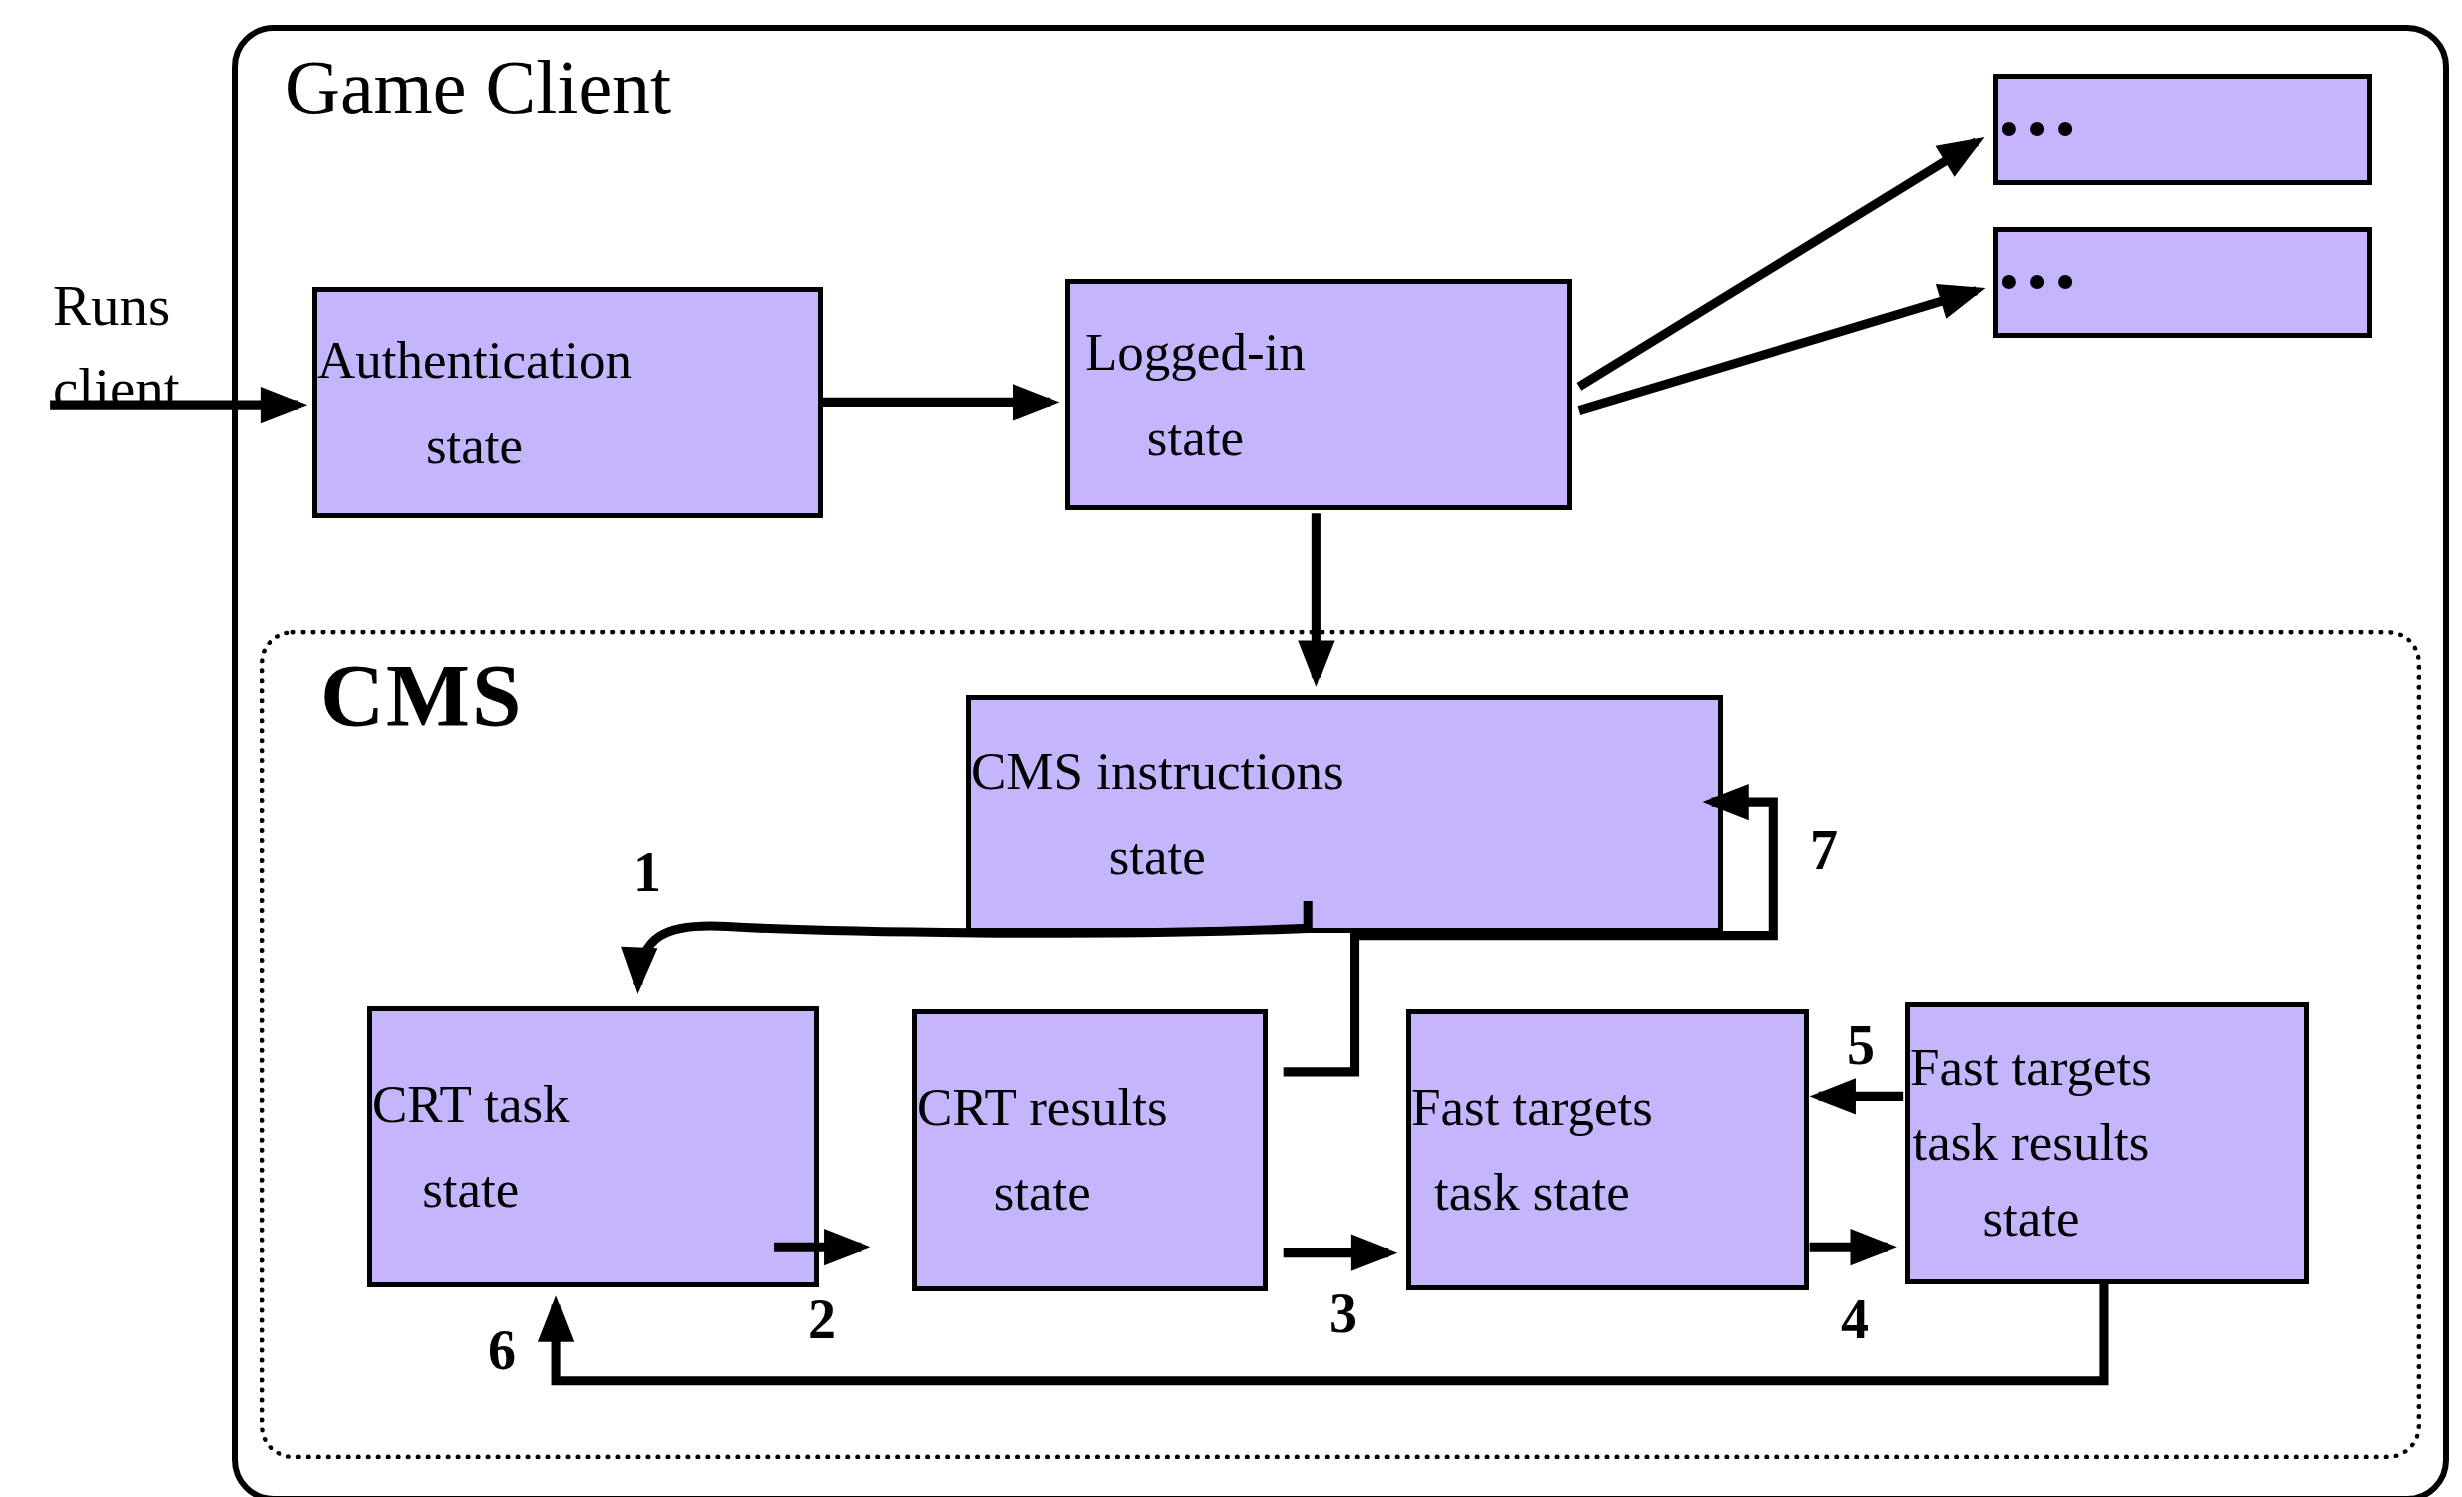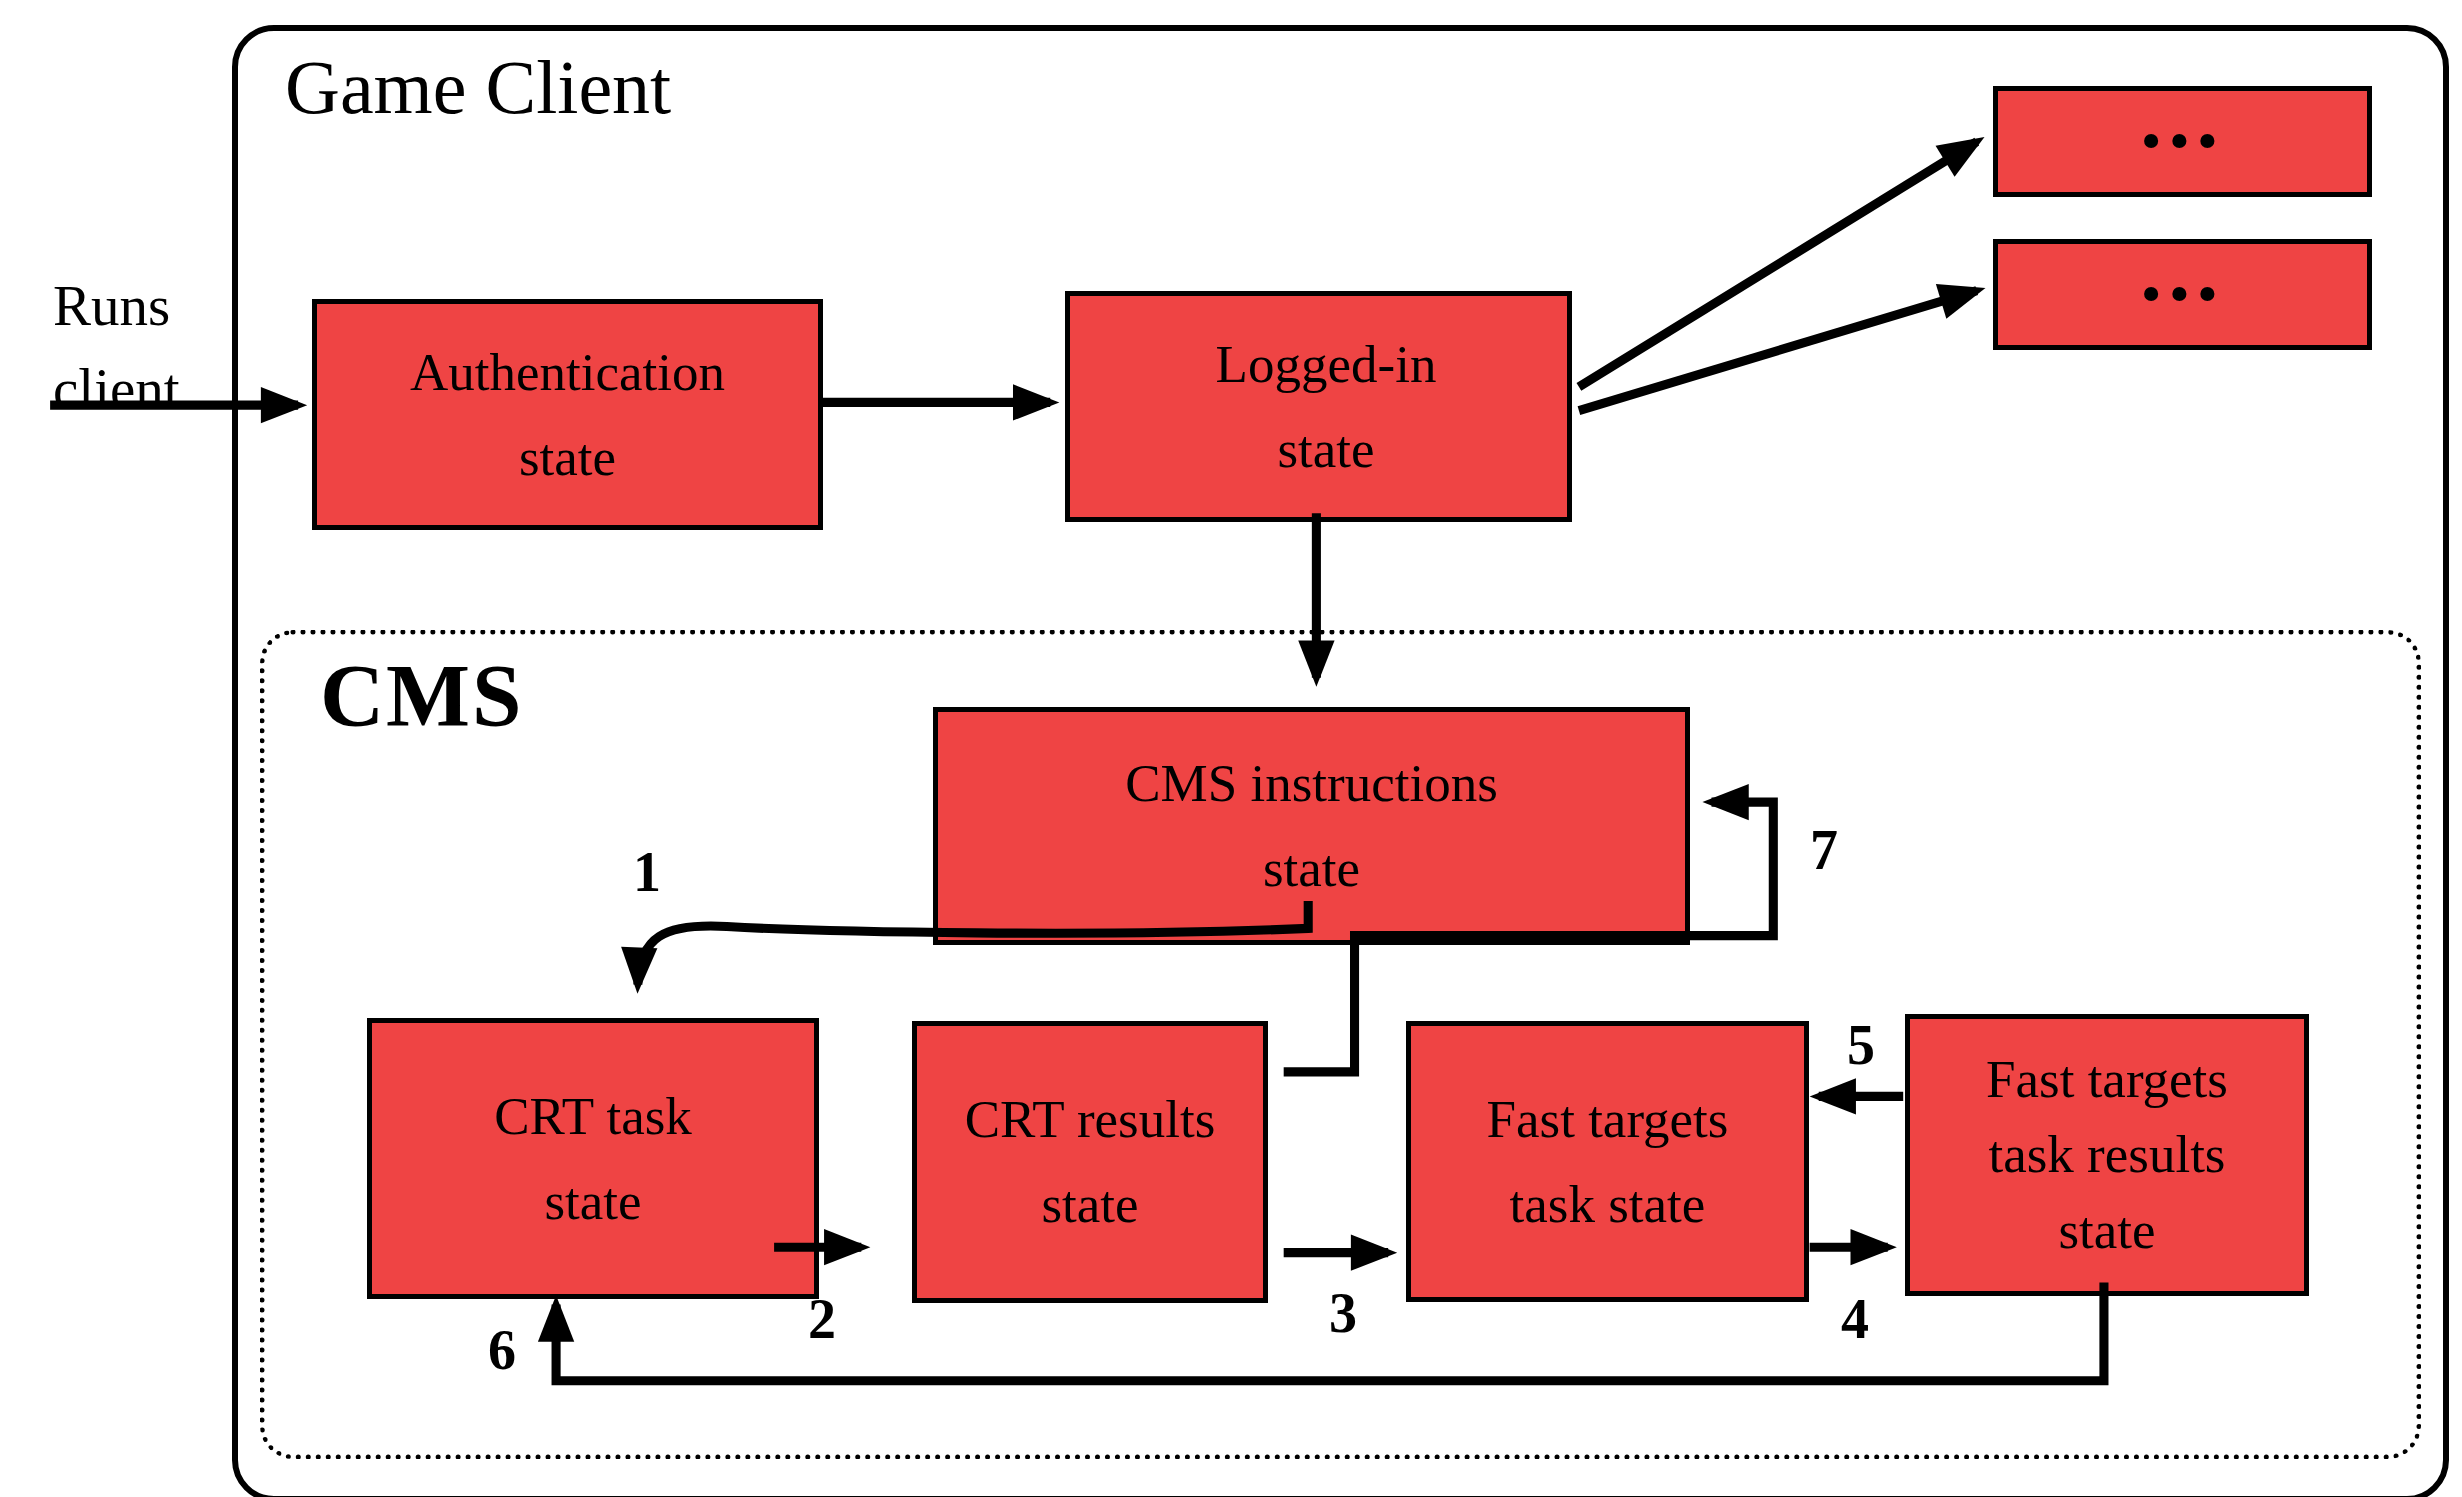--- a/index.html
+++ b/index.html
@@ -18,32 +18,31 @@
     border:5.5px dotted #000;border-radius:33px;
   }
   .frame-title{position:absolute;font-size:76px;line-height:1;}
   .outer-title{left:285px;top:49px;}
   .cms-title{left:320px;top:651px;font-size:89px;font-weight:bold;letter-spacing:1.8px;}
   .ext-label{
     position:absolute;left:53px;top:265px;font-size:57px;line-height:1.45;
     white-space:pre-line;
   }
   .node{
-    position:absolute;border:5.5px solid #000;background:#ef4444;
-    display:flex;align-items:center;justify-content:center;text-align:center;
+    position:absolute;border:5.5px solid #000;background:#c4b5fd;
+    display:flex;align-items:center;justify-content:flex-start;text-align:center;
     box-sizing:border-box;
-    margin-top:12px;
   }
   .node-label{white-space:pre-line;font-size:53px;line-height:1.6;}
   .lines-3 .node-label{line-height:1.42;}
   .node-auth{left:312px;top:287px;width:511px;height:231px;}
   .node-logged{left:1065px;top:279px;width:507px;height:231px;padding-left:15px;}
   .node-ell1{left:1993px;top:74px;width:379px;height:111px;}
   .node-ell2{left:1993px;top:227px;width:379px;height:111px;}
-  .node-cmsi{left:933px;top:695px;width:757px;height:238px;}
+  .node-cmsi{left:966px;top:695px;width:757px;height:238px;}
   .node-crt-task{left:367px;top:1006px;width:452px;height:281px;}
   .node-crt-results{left:912px;top:1009px;width:356px;height:282px;}
   .node-ft-task{left:1406px;top:1009px;width:403px;height:281px;}
   .node-ft-results{left:1905px;top:1002px;width:404px;height:282px;}
   .ellipsis-label{
     font-size:87px;font-weight:bold;letter-spacing:6.4px;line-height:0;
     transform:translateY(-24.5px);
   }
   .edges-layer{position:absolute;left:0;top:0;pointer-events:none;}
   .edge-label{

